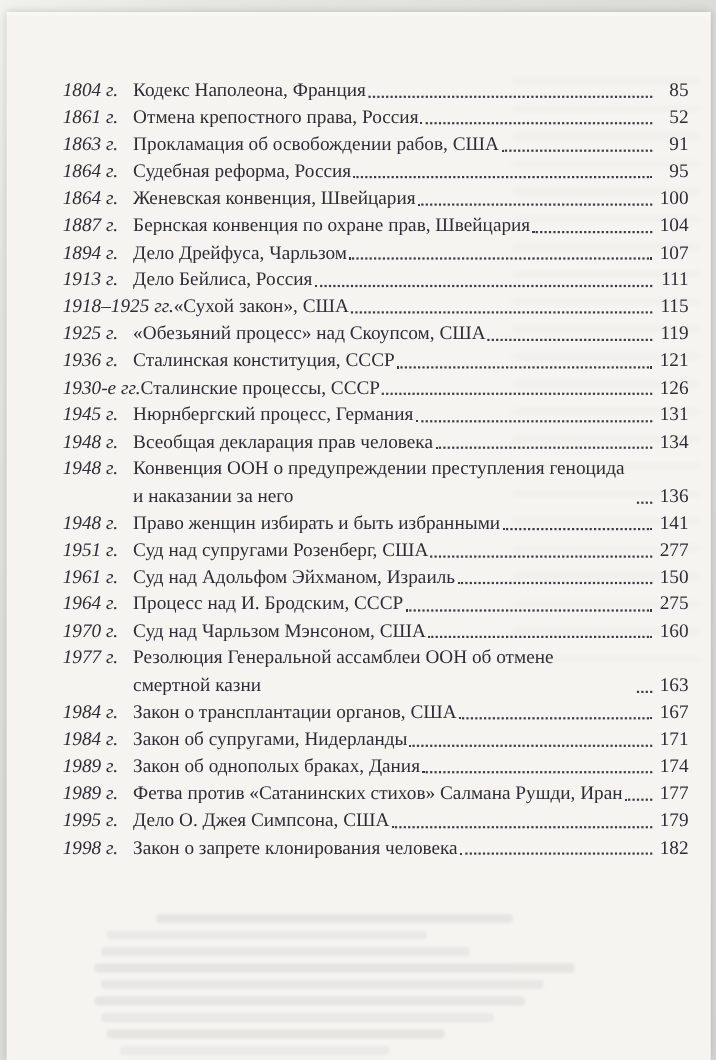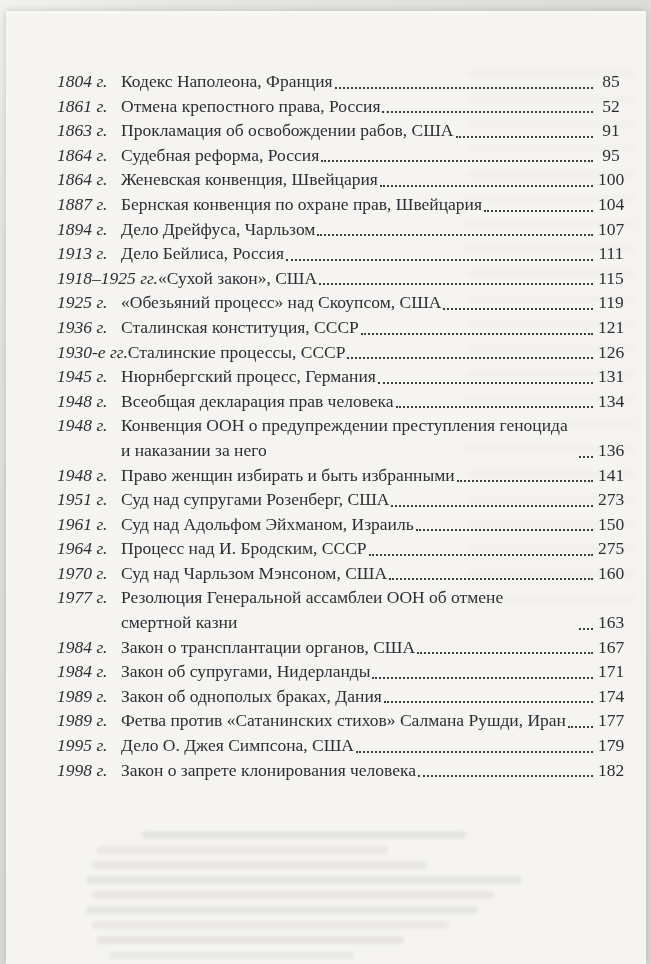--- a/index.html
+++ b/index.html
@@ -49,21 +49,21 @@
   .leader {
     flex:1 1 12px;
     min-width:14px;
     border-bottom:2px dotted #3b3b44;
     margin:0 3px 5px 2px;
     height:0;
   }
   .pagenum {
     flex:0 0 auto;
     min-width:30px;
-    text-align:center;
+    text-align:right;
   }
   
   .ghost-block {
     position:absolute;
     left:58px; right:24px; top:820px;
     filter:blur(1.4px);
     opacity:0.55;
   }
   .ghost-line {
     height:8px;
@@ -210,21 +210,21 @@
       <span class="year">1948 г.</span><span class="title">Право женщин избирать и быть избранными</span>
     </div>
     <div class="leader"></div>
     <div class="pagenum">141</div>
   </div>
         <div class="entry">
     <div class="entry-text">
       <span class="year">1951 г.</span><span class="title">Суд над супругами Розенберг, США</span>
     </div>
     <div class="leader"></div>
-    <div class="pagenum">273</div>
+    <div class="pagenum">277</div>
   </div>
         <div class="entry">
     <div class="entry-text">
       <span class="year">1961 г.</span><span class="title">Суд над Адольфом Эйхманом, Израиль</span>
     </div>
     <div class="leader"></div>
     <div class="pagenum">150</div>
   </div>
         <div class="entry">
     <div class="entry-text">

